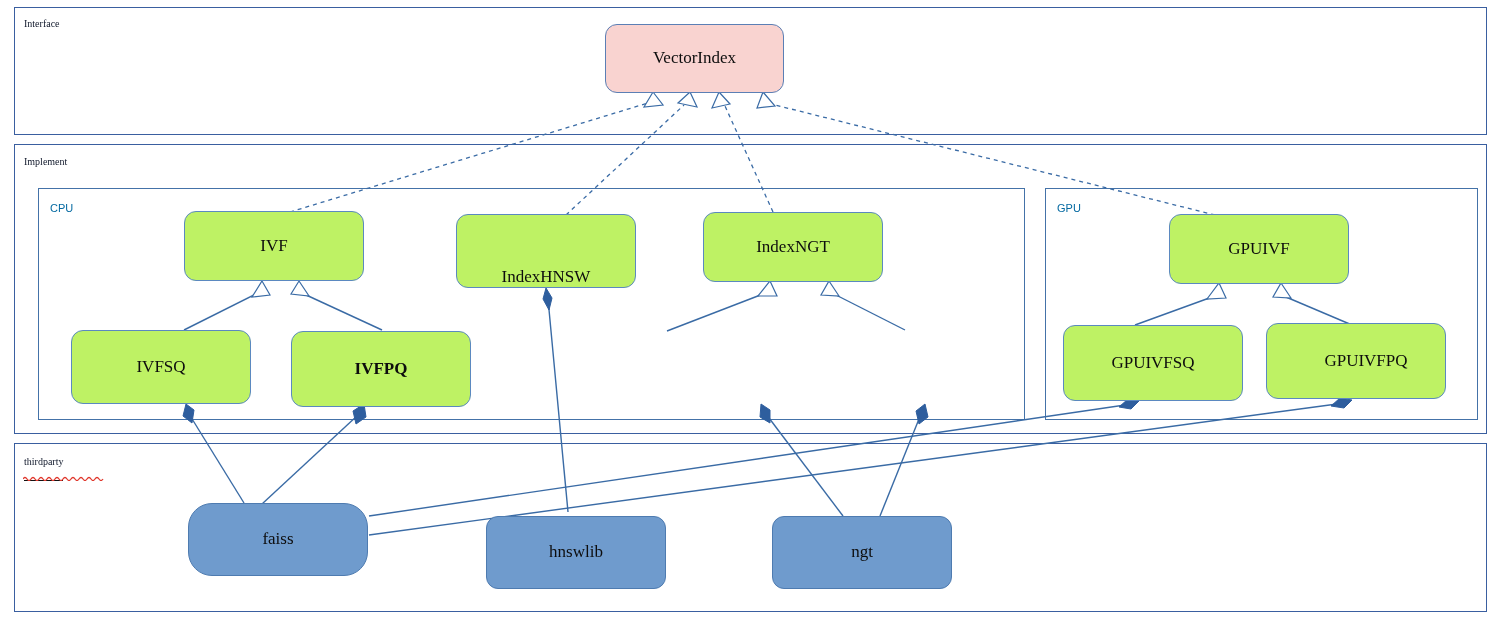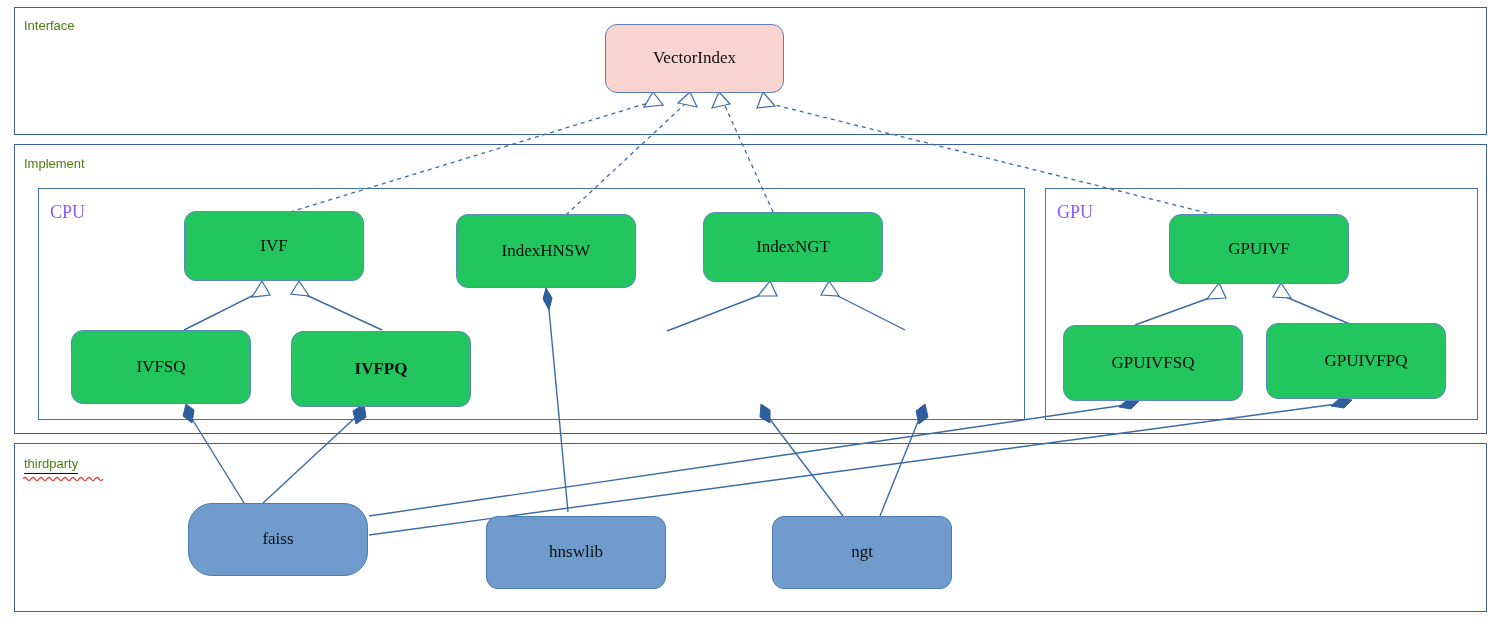--- a/index.html
+++ b/index.html
@@ -16,43 +16,43 @@
   }
   
   .container{
     position:absolute;
     border:1px solid #3A5FA0;
     background:transparent;
     box-sizing:border-box;
   }
   .container-label{
     position:absolute;
-    font-family:Liberation Sans, sans-serif;
-    font-size:13px;
-    color:#4d7c0f;
+    font-family:Liberation Serif, serif;
+    font-size:10px;
+    color:#0f172a;
     white-space:nowrap;
     letter-spacing:0px;
   }
   .sub-container{
     position:absolute;
     border:1px solid #4472A8;
     background:transparent;
     box-sizing:border-box;
   }
   .sub-label{
     position:absolute;
-    font-family:Liberation Serif, serif;
-    font-size:18px;
-    color:#8b5cf6;
+    font-family:Liberation Sans, sans-serif;
+    font-size:11px;
+    color:#0369a1;
     white-space:nowrap;
   }
   
   .label-underline{
     border-bottom:1px solid #111111;
-    padding-bottom:2px;
+    padding-bottom:13px;
   }
   .squiggle{
     position:absolute;
     height:5px;
     pointer-events:none;
   }
   
   .node{
     position:absolute;
     box-sizing:border-box;
@@ -65,21 +65,21 @@
     color:#0d0d0d;
     text-align:center;
     line-height:1.1;
     z-index:5;
   }
   .node-interface{
     background:#F9D3D0;
     border:1px solid #5B7FB5;
   }
   .node-class{
-    background:#22c55e;
+    background:#bef264;
     border:1px solid #5B89C0;
   }
   .node-lib{
     background:#6F9BCD;
     border:1px solid #4E7BB0;
   }
   svg#edges{
     position:absolute;left:0;top:0;width:1503px;height:628px;
     z-index:2;
     overflow:visible;
@@ -172,21 +172,21 @@
   </svg>
 
   <div class="node node-interface" style="left:605px;top:24px;width:179px;height:69px;">
     <span>VectorIndex</span>
   </div>
 
   <div class="node node-class" style="left:184px;top:211px;width:180px;height:70px;">
     <span>IVF</span>
   </div>
 
-  <div class="node node-class" style="left:456px;top:214px;width:180px;height:74px;">
+  <div class="node node-class" style="left:456px;top:214px;width:180px;height:74px;align-items:flex-end;">
     <span>IndexHNSW</span>
   </div>
 
   <div class="node node-class" style="left:703px;top:212px;width:180px;height:70px;">
     <span>IndexNGT</span>
   </div>
 
   <div class="node node-class" style="left:71px;top:330px;width:180px;height:74px;">
     <span>IVFSQ</span>
   </div>

